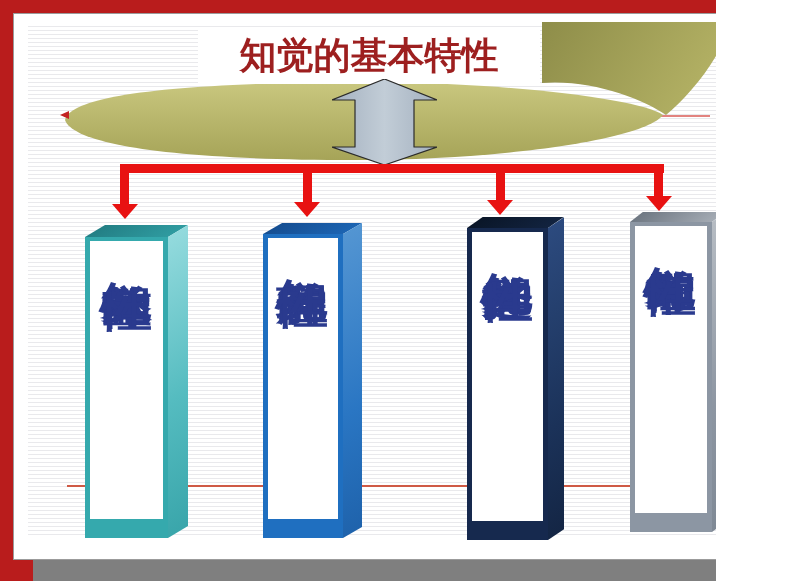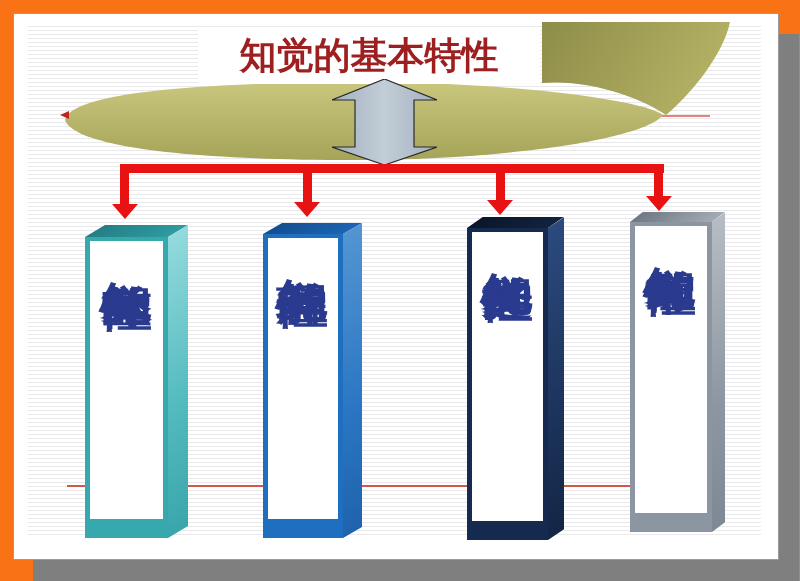--- a/index.html
+++ b/index.html
@@ -1,16 +1,16 @@
 <!DOCTYPE html>
 <html><head>
 <meta charset="utf-8">
 <style>
   html,body{margin:0;padding:0;background:#ffffff;}
-  .stage{position:relative;width:800px;height:581px;background:#f97316;overflow:hidden;
+  .stage{position:relative;width:716px;height:581px;background:#b91c1c;overflow:hidden;
          font-family:"Liberation Sans",sans-serif;}
   
   .slide-shadow{position:absolute;left:33px;top:34px;width:766px;height:547px;background:#7f7f7f;}
   .slide{position:absolute;left:13px;top:13px;width:766px;height:547px;background:#ffffff;
          border:1px solid #9b9b9b;box-sizing:border-box;overflow:hidden;}
   .stripes{position:absolute;left:14px;top:9px;width:733px;height:515px;
            background:repeating-linear-gradient(180deg,#ffffff 0px,#ffffff 3px,#e9e9ec 3px,#e9e9ec 4px);}
   
   .thin-line-top{position:absolute;left:50px;top:101px;width:646px;height:2px;background:#e2837f;}
   .thin-line-bottom{position:absolute;left:53px;top:471px;width:640px;height:2px;background:#cf5a45;}

